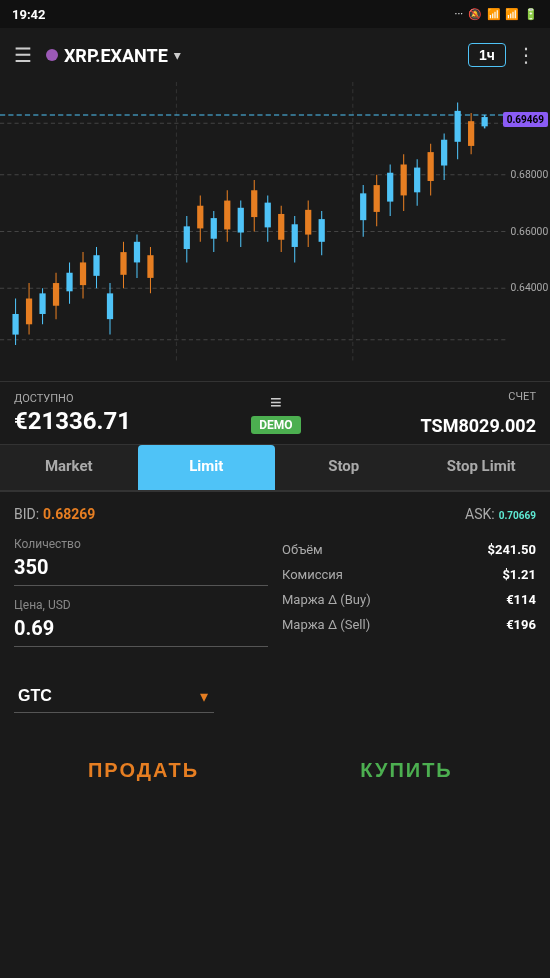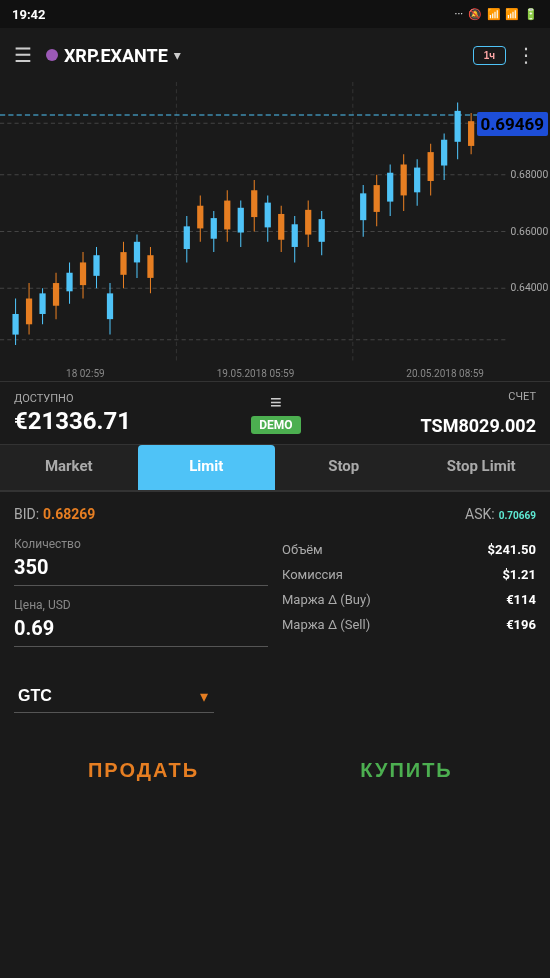--- a/index.html
+++ b/index.html
@@ -39,22 +39,22 @@
     .menu-icon { font-size: 20px; color: #ccc; cursor: pointer; }
     .symbol-container { display: flex; align-items: center; gap: 6px; }
     .symbol-dot { width: 12px; height: 12px; border-radius: 50%; background: #9b59b6; }
     .symbol-name { font-size: 18px; font-weight: bold; color: #fff; }
     .symbol-arrow { font-size: 14px; color: #ccc; }
     .header-right { display: flex; align-items: center; gap: 10px; }
     .timeframe-btn {
       border: 1.5px solid #4fc3f7;
       border-radius: 4px;
       padding: 3px 10px;
-      color: #fca5a5;
-      font-size: 10px;
+      color: #ffffff;
+      font-size: 14px;
       font-weight: bold;
       background: transparent;
       cursor: pointer;
     }
     .more-icon { font-size: 20px; color: #ccc; cursor: pointer; }
 
     
     .chart-container {
       background: #1a1a1a;
       position: relative;
@@ -63,23 +63,23 @@
       border-bottom: 1px solid #333;
     }
     .chart-canvas {
       width: 100%;
       height: 100%;
     }
     .chart-price-label {
       position: absolute;
       right: 2px;
       top: 30px;
-      background: #1d4ed8;
+      background: #8b5cf6;
       color: #000;
-      font-size: 17px;
+      font-size: 10px;
       font-weight: bold;
       padding: 2px 4px;
       border-radius: 2px;
     }
     .chart-x-labels {
       position: absolute;
       bottom: 0;
       left: 0;
       right: 0;
       display: flex;
@@ -396,25 +396,20 @@
     <text x="492" y="43" fill="#aaa" font-size="10">0.70000</text>
     <text x="492" y="93" fill="#aaa" font-size="10">0.68000</text>
     <text x="492" y="148" fill="#aaa" font-size="10">0.66000</text>
     <text x="492" y="203" fill="#aaa" font-size="10">0.64000</text>
   </svg>
 
   
   <div class="chart-price-label">0.69469</div>
 
   
-  <div class="chart-x-labels">
-    <span class="chart-x-label">18 02:59</span>
-    <span class="chart-x-label">19.05.2018 05:59</span>
-    <span class="chart-x-label">20.05.2018 08:59</span>
-  </div>
 </div>
 
 <div class="info-bar">
   <div class="info-available">
     <div class="info-available-label">ДОСТУПНО</div>
     <div class="info-available-value">€21336.71</div>
   </div>
   <div class="info-center">
     <span class="hamburger-icon">≡</span>
     <span class="demo-badge">DEMO</span>

